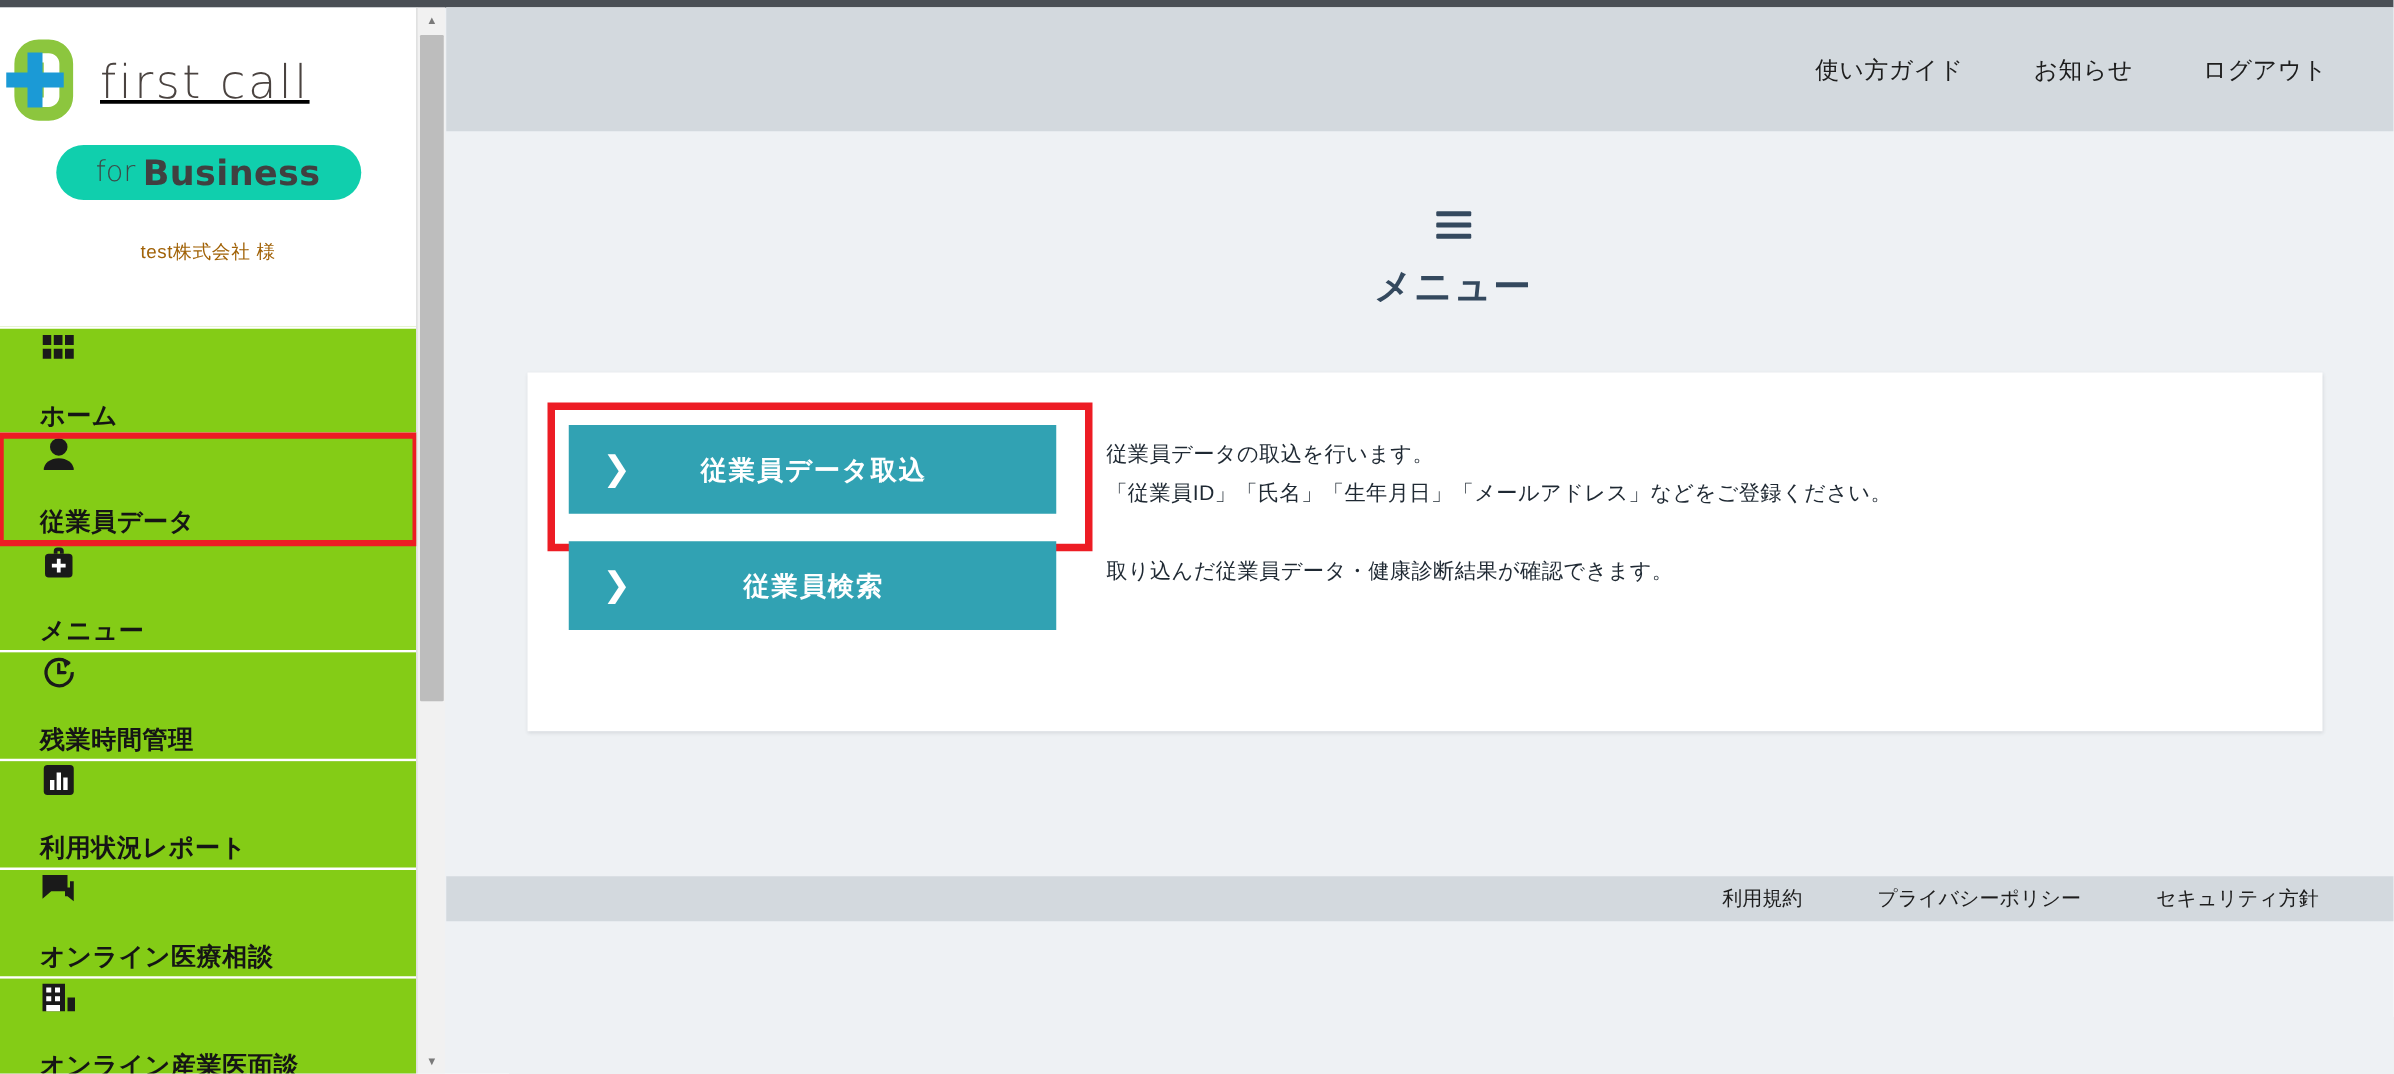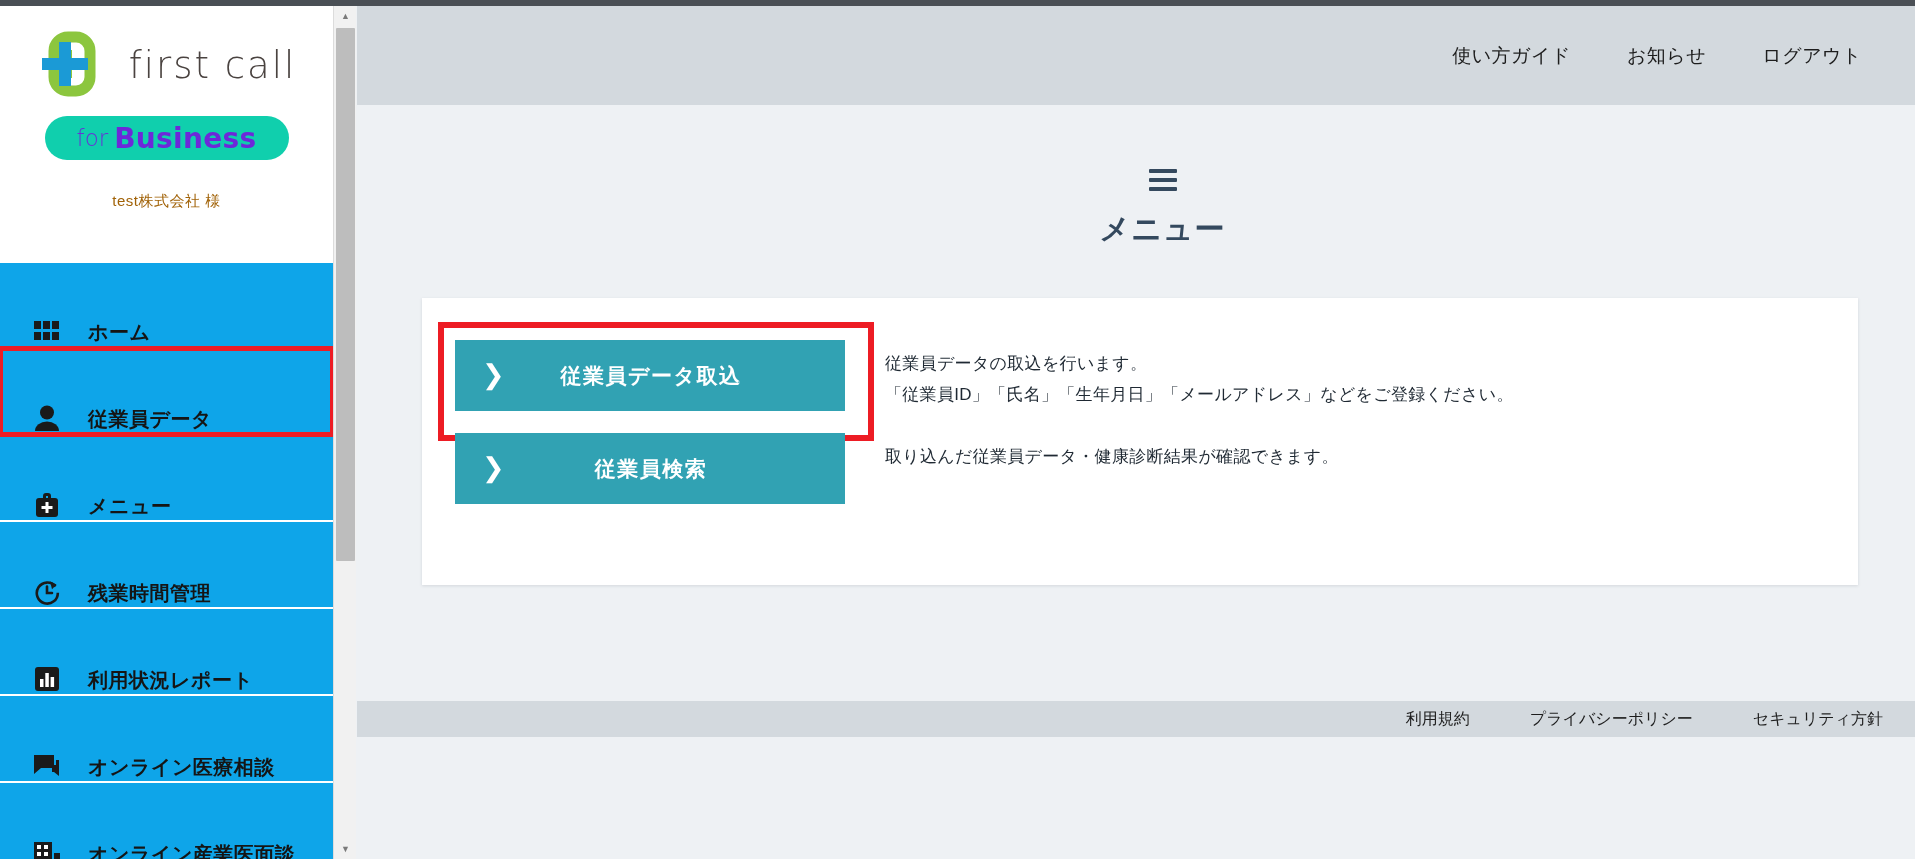--- a/index.html
+++ b/index.html
@@ -43,23 +43,24 @@
     background: #ffffff;
     height: 255px;
     width: 333px;
     padding-top: 18px;
     text-align: center;
   }
 
   .logo-row {
     display: flex;
     align-items: center;
-    justify-content: center;
+    justify-content: flex-start;
     height: 80px;
-    gap: 26px;
+    gap: 14px;
+    text-decoration: underline;
   }
 
   .logo-mark {
     width: 66px;
     height: 66px;
     flex: none;
     position: relative;
   }
 
   .logo-wordmark {
@@ -72,21 +73,21 @@
     position: relative;
     top: 1px;
   }
 
   .biz-badge {
     margin: 12px auto 0;
     width: 244px;
     height: 44px;
     border-radius: 22px;
     background: #10cfad;
-    color: #6d28d9;
+    color: #404040;
     display: flex;
     align-items: center;
     justify-content: center;
     gap: 6px;
     font-family: "DejaVu Sans", sans-serif;
   }
   .biz-badge .for {
     font-size: 23px;
     opacity: .92;
     font-weight: 300;
@@ -105,26 +106,27 @@
   }
 
   
   .nav {
     width: 333px;
   }
   .nav-item {
     position: relative;
     height: 87px;
     display: flex;
-    align-items: flex-end;
+    align-items: flex-start;
     padding-left: 32px;
     gap: 26px;
-    background: #0ea5e9;
+    background: #84cc16;
     border-bottom: 2px solid #ffffff;
     cursor: pointer;
+    flex-direction: column;
   }
   .nav-item:first-child { border-top: 2px solid #ffffff; }
   .nav-item.highlighted {
     outline: 5px solid #ed1c24;
     outline-offset: -3px;
     z-index: 5;
   }
   .nav-icon {
     width: 30px;
     height: 30px;
@@ -306,21 +308,21 @@
   .footer {
     position: absolute;
     left: 0;
     bottom: 0;
     width: 1558px;
     height: 36px;
     background: #d3d9de;
     display: flex;
     align-items: center;
     justify-content: flex-end;
-    padding-right: 32px;
+    padding-right: 60px;
     gap: 60px;
   }
   .footer-link {
     font-size: 16px;
     color: #1d1d1d;
     cursor: pointer;
     white-space: nowrap;
   }
 </style>
 </head>

